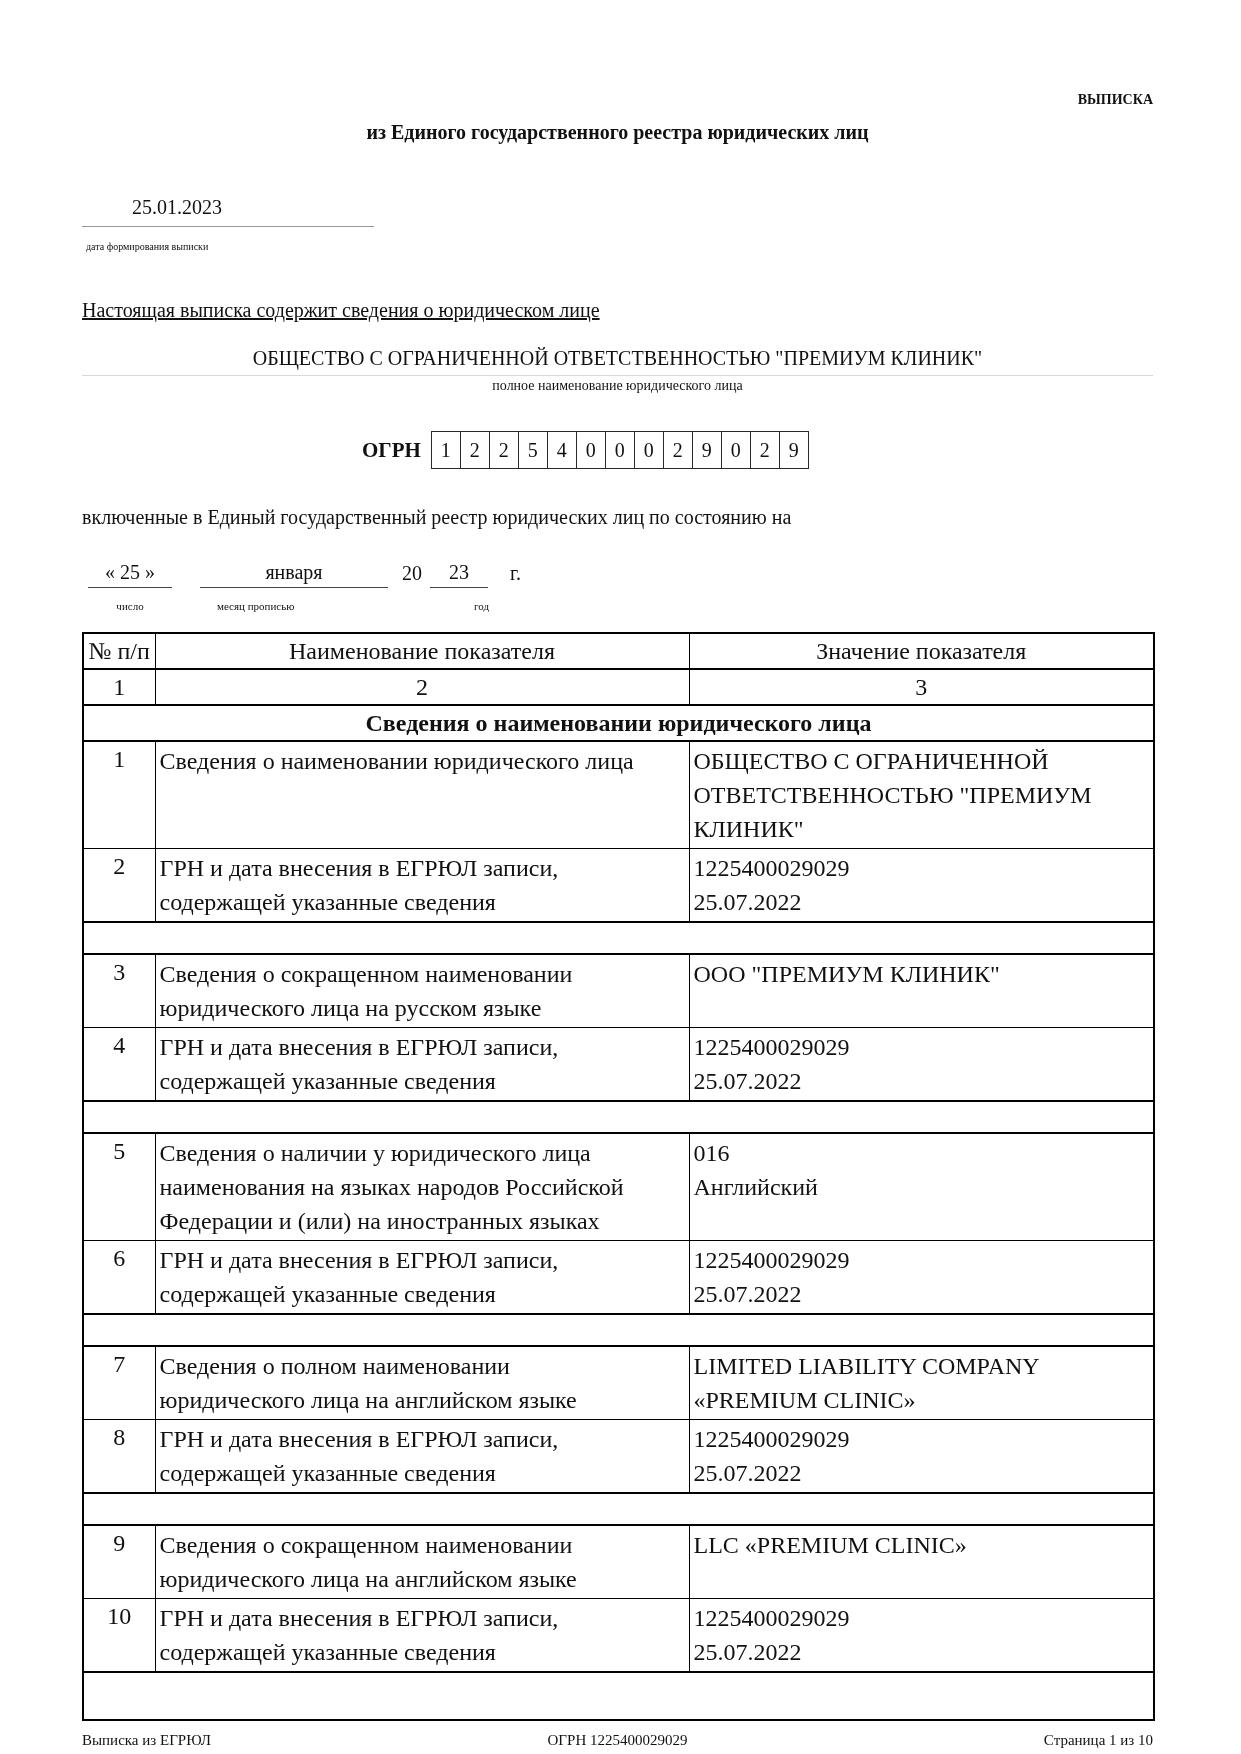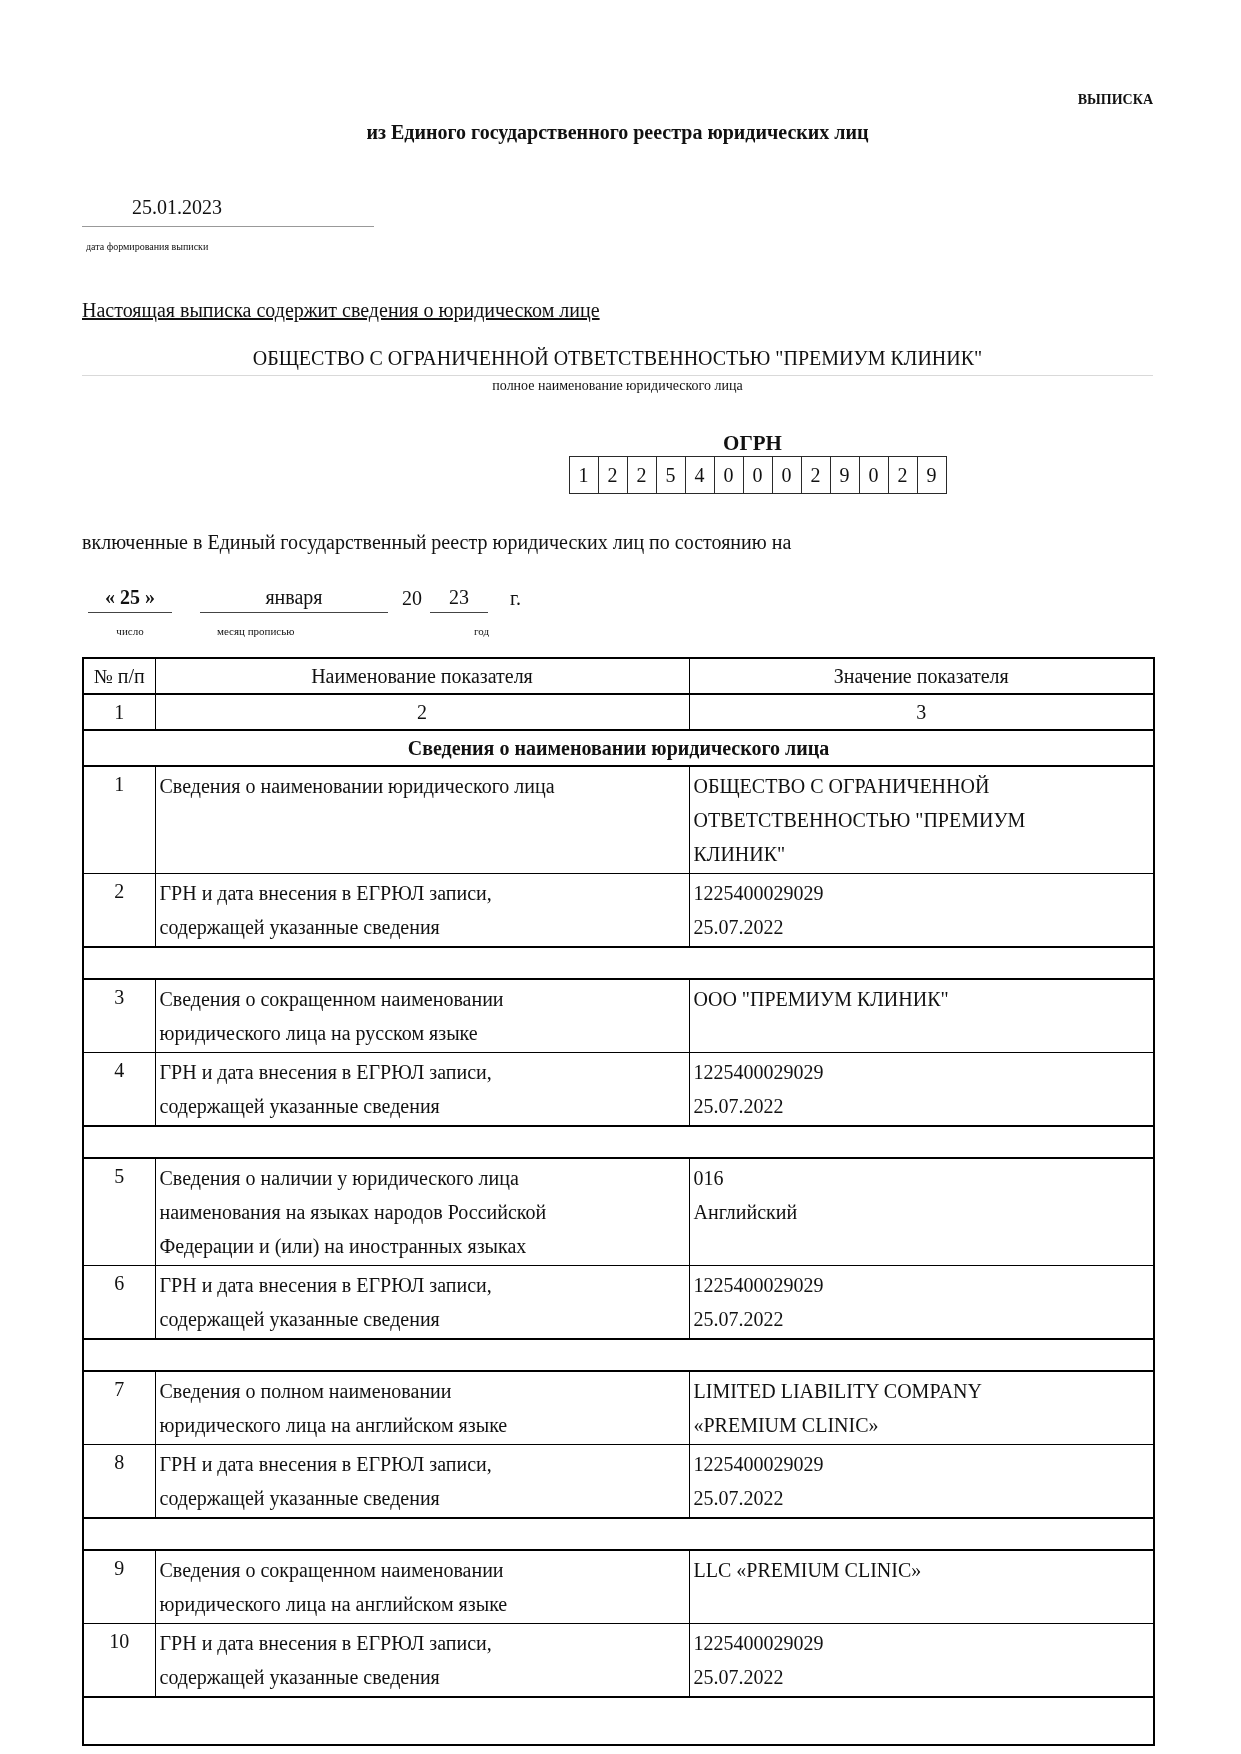--- a/index.html
+++ b/index.html
@@ -18,46 +18,46 @@
   .formation-date { font-size:20px; line-height:26px; padding-left:50px; }
   .formation-rule { width:292px; border-bottom:1px solid #999; margin-top:6px; }
   .formation-caption { font-size:10px; line-height:18px; padding-left:4px; margin-top:11px; }
 
   .intro { margin-top:40px; font-size:20px; line-height:28px;text-decoration:underline; }
 
   .company-block { margin-top:22px; }
   .company-name { text-align:center; font-size:20px; line-height:24px; padding-bottom:5px; border-bottom:1px solid #d9d9d9; }
   .company-caption { text-align:center; font-size:14px; line-height:18px; margin-top:1px; }
 
-  .ogrn-row { margin-top:36px; display:flex; align-items:center; padding-left:280px;flex-direction:column; }
+  .ogrn-row { margin-top:36px; display:flex; align-items:center; padding-left:280px; }
   .ogrn-label { font-size:21px; font-weight:bold; margin-right:10px; }
   .ogrn-boxes { display:flex; }
   .ogrn-box {
     width:30px; height:38px; border:1px solid #2a2a2a; margin-left:-1px;
     display:flex; align-items:center; justify-content:center;
     font-size:20px;
   }
   .ogrn-box:first-child { margin-left:0; }
 
   .asof { margin-top:34px; font-size:20px; line-height:28px; }
 
   .datefill { margin-top:30px; display:flex; align-items:flex-end; font-size:20px; padding-left:6px; }
   .seg { text-align:center; border-bottom:1px solid #444; padding-bottom:3px; }
-  .seg-day { width:84px;font-weight:bold; }
+  .seg-day { width:84px; }
   .seg-month { width:188px; margin-left:28px; }
   .century { margin-left:14px; padding-bottom:3px;text-align:center; }
   .seg-year { width:58px; margin-left:8px; }
   .year-suffix { margin-left:22px; padding-bottom:3px; }
   .datefill-captions { display:flex; font-size:11px; line-height:20px; padding-left:6px; margin-top:8px;gap:17px; }
   .cap-day { width:84px; text-align:center; }
   .cap-month { width:188px; margin-left:28px; text-align:left; }
   .cap-year { width:58px; margin-left:52px; text-align:left; }
 
   table.details { margin-top:16px; border-collapse:collapse; width:1071px; table-layout:fixed; border:2px solid #000; }
-  table.details th, table.details td { border:1px solid #000; font-weight:normal; font-size:20px; line-height:34px; vertical-align:top; }
+  table.details th, table.details td { border:1px solid #000; font-weight:normal; font-size:24px; line-height:34px; vertical-align:top; }
   col.c-num { width:72px; }
   col.c-name { width:534px; }
   col.c-value { width:465px; }
   tr.hdr th { text-align:center; height:36px; border-bottom:2px solid #000; line-height:34px; }
   tr.numbering td { text-align:center; height:36px; border-bottom:2px solid #000; }
   tr.section td { text-align:center; font-weight:bold; height:34px; border-bottom:2px solid #000; }
   td.cell-num { text-align:center; }
   td.cell-name, td.cell-value { white-space:pre-line; padding:2px 4px; }
   tr.spacer td { height:32px; border-top:2px solid #000; border-bottom:2px solid #000; }
   tr.spacer-last td { height:48px; border-top:2px solid #000; }

